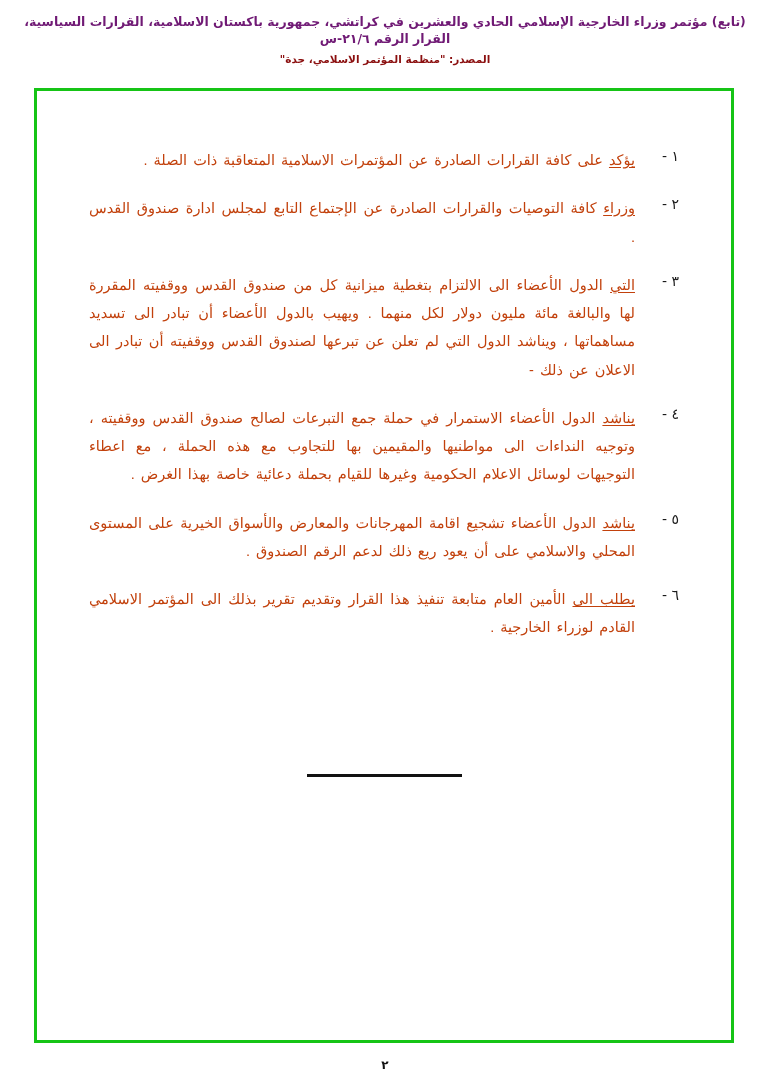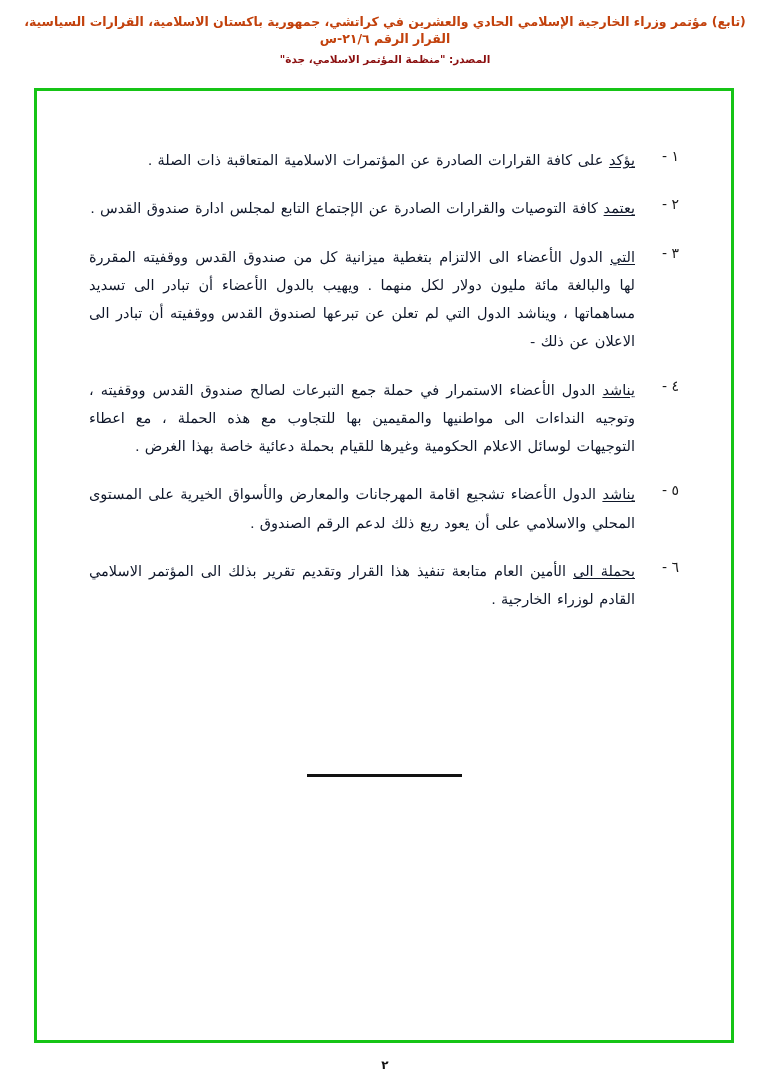--- a/index.html
+++ b/index.html
@@ -21,21 +21,21 @@
     position: absolute;
     top: 14px;
     left: 0;
     right: 0;
     text-align: center;
     direction: rtl;
   }
   .header-line-1 {
     font-size: 12.5px;
     font-weight: bold;
-    color: #c2410c;
+    color: #701a75;
     letter-spacing: 0px;
     line-height: 1.35;
     padding: 0 22px;
   }
   .header-line-2 {
     font-size: 10.5px;
     font-weight: bold;
     color: #8b0f0f;
     margin-top: 5px;
     padding: 0 22px;
@@ -78,24 +78,24 @@
     letter-spacing: 2px;
     white-space: nowrap;
     font-family: "DejaVu Sans", "Liberation Sans", sans-serif;
   }
   .clause-text {
     flex: 1 1 auto;
     font-size: 14.5px;
     line-height: 1.95;
     text-align: justify;
     text-align-last: right;
-    color: #0f172a;
+    color: #c2410c;
     letter-spacing: 0.6px;
     word-spacing: 2px;
-    font-family: Liberation Serif, serif;
+    font-family: Liberation Sans, sans-serif;
   }
   .clause-text .underline {
     text-decoration: underline;
     text-underline-offset: 2px;
   }
 
   
   .end-rule {
     position: absolute;
     top: 683px;
@@ -134,41 +134,41 @@
 
   <div class="clauses">
 
     <div class="clause">
       <div class="clause-num">١ -</div>
       <div class="clause-text"><span class="underline">يؤكد</span><span> على كافة القرارات الصادرة عن المؤتمرات الاسلامية المتعاقبة ذات الصلة .</span></div>
     </div>
 
     <div class="clause">
       <div class="clause-num">٢ -</div>
-      <div class="clause-text"><span class="underline">يعتمد</span><span> كافة التوصيات والقرارات الصادرة عن الإجتماع التابع لمجلس ادارة صندوق القدس .</span></div>
+      <div class="clause-text"><span class="underline">وزراء</span><span> كافة التوصيات والقرارات الصادرة عن الإجتماع التابع لمجلس ادارة صندوق القدس .</span></div>
     </div>
 
     <div class="clause">
       <div class="clause-num">٣ -</div>
       <div class="clause-text"><span class="underline">التي</span><span> الدول الأعضاء الى الالتزام بتغطية ميزانية كل من صندوق القدس ووقفيته المقررة لها والبالغة مائة مليون دولار لكل منهما . ويهيب بالدول الأعضاء أن تبادر الى تسديد مساهماتها ، ويناشد الدول التي لم تعلن عن تبرعها لصندوق القدس ووقفيته أن تبادر الى الاعلان عن ذلك -</span></div>
     </div>
 
     <div class="clause">
       <div class="clause-num">٤ -</div>
       <div class="clause-text"><span class="underline">يناشد</span><span> الدول الأعضاء الاستمرار في حملة جمع التبرعات لصالح صندوق القدس ووقفيته ، وتوجيه النداءات الى مواطنيها والمقيمين بها للتجاوب مع هذه الحملة ، مع اعطاء التوجيهات لوسائل الاعلام الحكومية وغيرها للقيام بحملة دعائية خاصة بهذا الغرض .</span></div>
     </div>
 
     <div class="clause">
       <div class="clause-num">٥ -</div>
       <div class="clause-text"><span class="underline">يناشد</span><span> الدول الأعضاء تشجيع اقامة المهرجانات والمعارض والأسواق الخيرية على المستوى المحلي والاسلامي على أن يعود ريع ذلك لدعم الرقم الصندوق .</span></div>
     </div>
 
     <div class="clause">
       <div class="clause-num">٦ -</div>
-      <div class="clause-text"><span class="underline">بحملة الى</span><span> الأمين العام متابعة تنفيذ هذا القرار وتقديم تقرير بذلك الى المؤتمر الاسلامي القادم لوزراء الخارجية .</span></div>
+      <div class="clause-text"><span class="underline">يطلب الى</span><span> الأمين العام متابعة تنفيذ هذا القرار وتقديم تقرير بذلك الى المؤتمر الاسلامي القادم لوزراء الخارجية .</span></div>
     </div>
 
   </div>
 
   <div class="end-rule">
     <div class="bar"></div>
   </div>
 
 </div>
 

